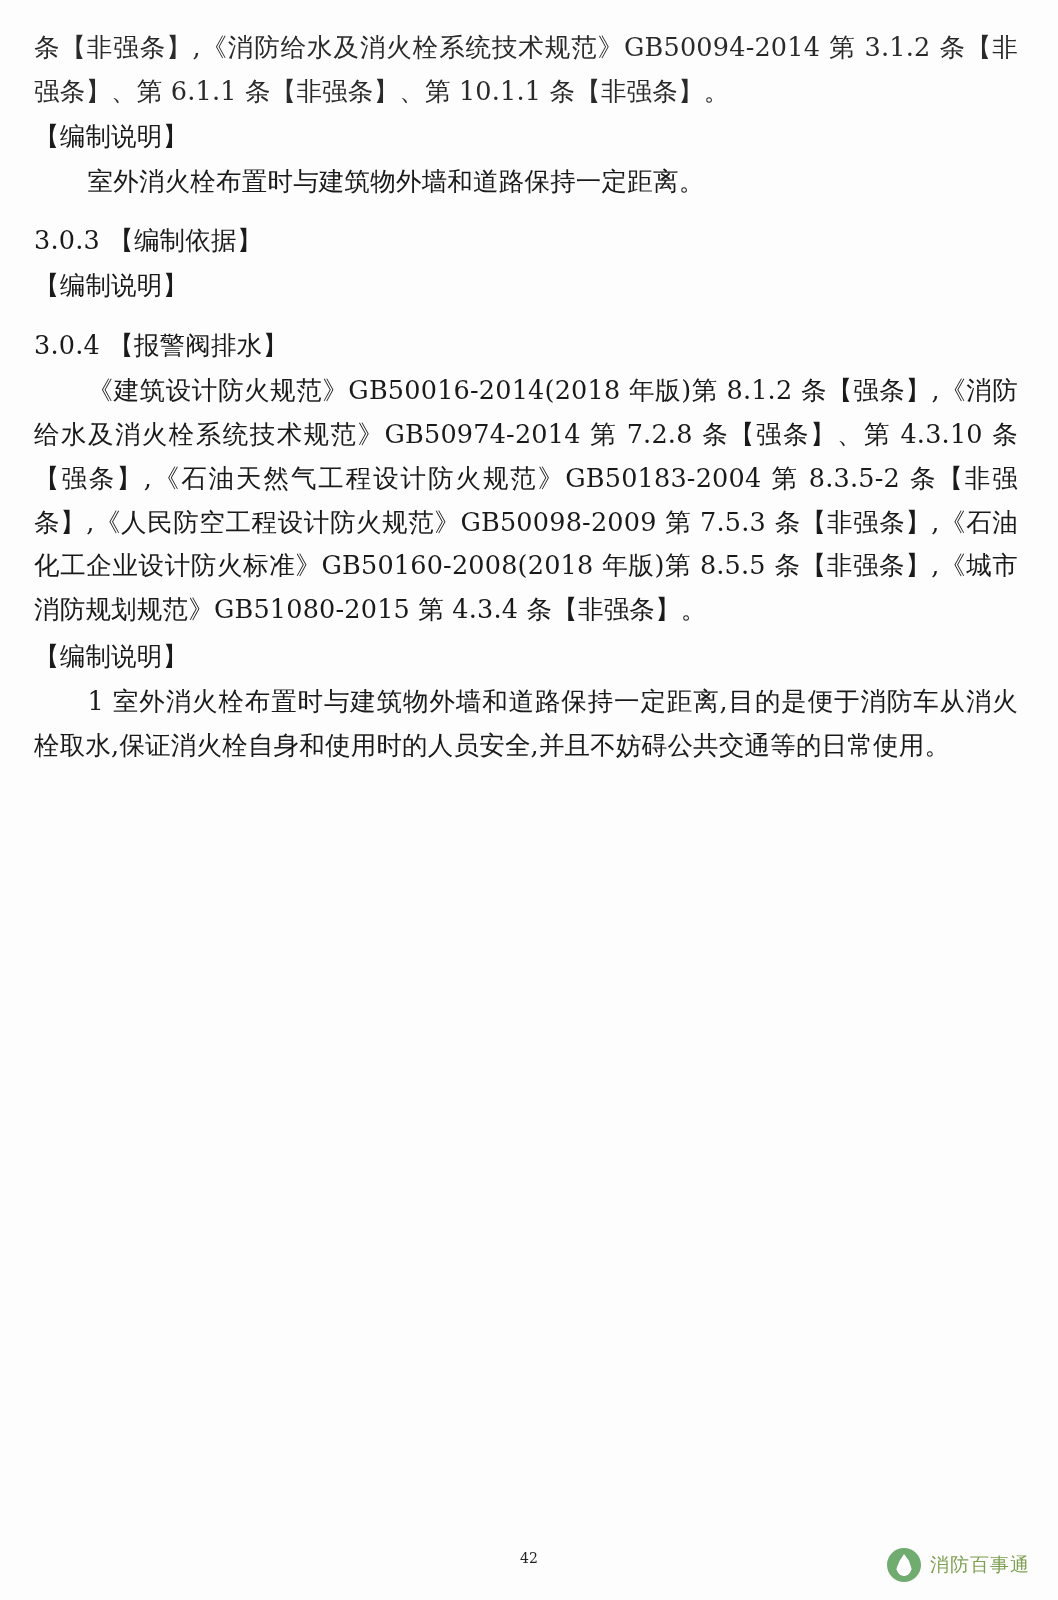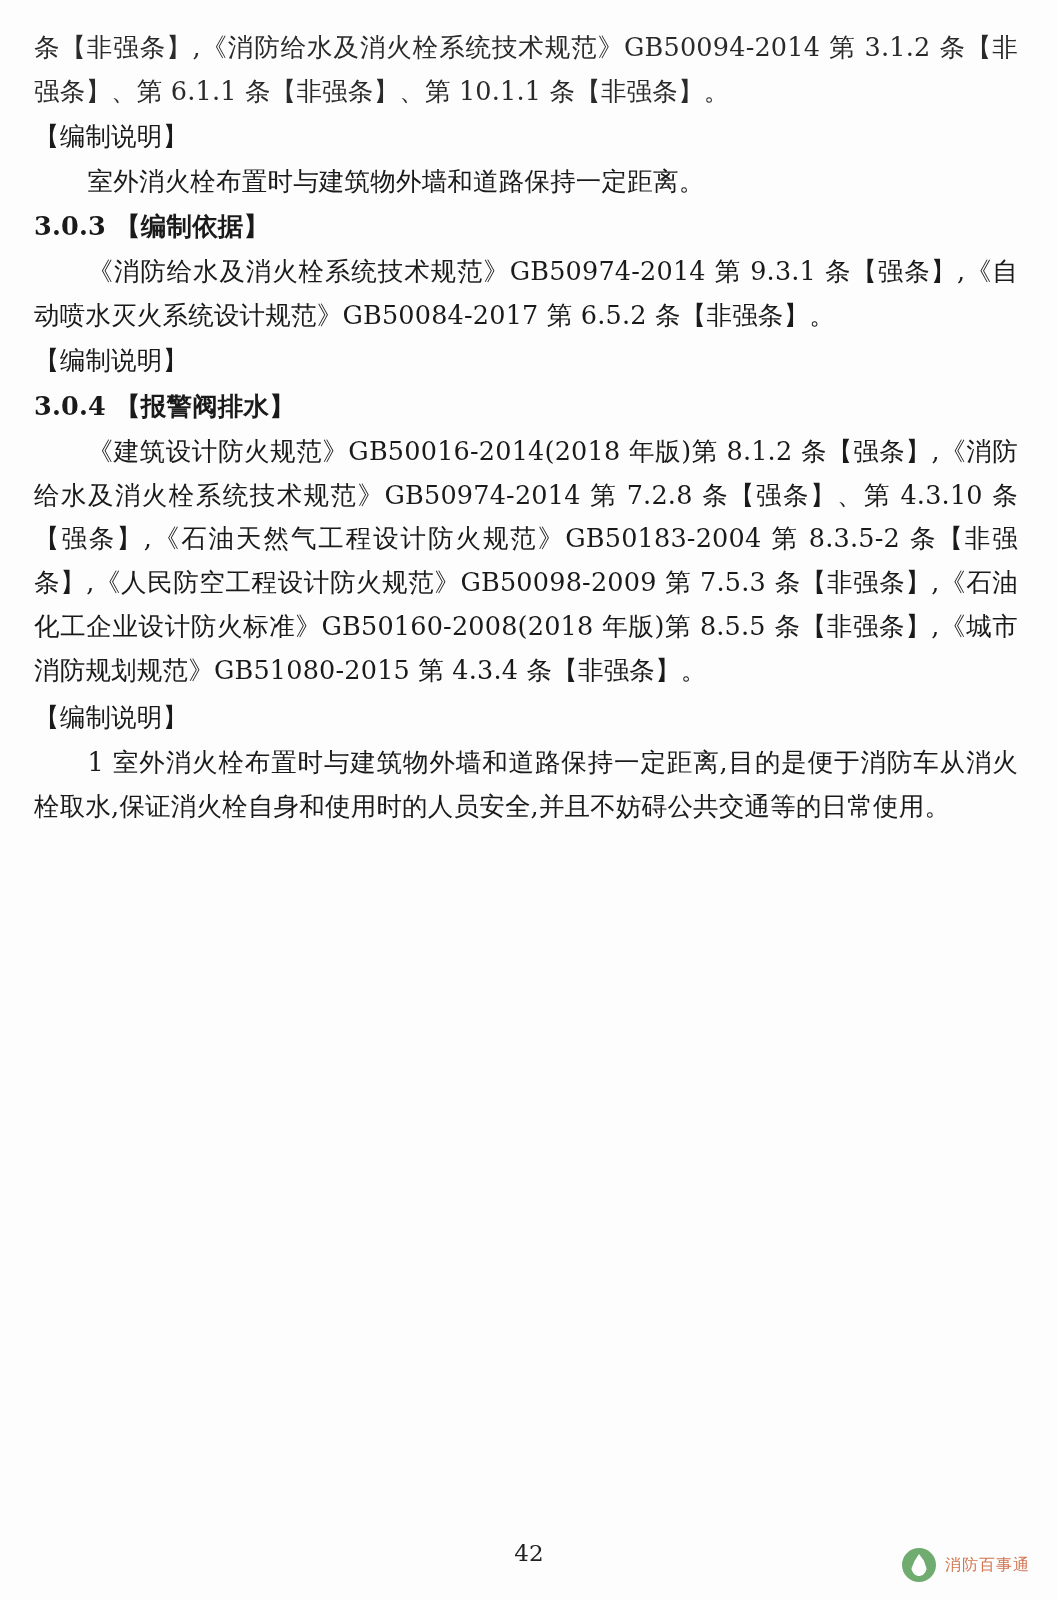--- a/index.html
+++ b/index.html
@@ -32,33 +32,32 @@
     margin: 0 0 1px 0;
   }
   .indent {
     text-indent: 2.1em;
   }
   .noindent {
     text-indent: 0;
   }
   .clause-head {
     text-indent: 0;
-    margin-top: 2px;
-    font-weight: bold;
+    margin-top: 16px;
   }
   .gap-before {
     margin-top: 3px;
   }
   .page-number {
     position: absolute;
     bottom: 34px;
     left: 0;
     width: 100%;
     text-align: center;
-    font-size: 23px;
+    font-size: 14px;
     color: #222;
     font-family: "DejaVu Serif", "Liberation Serif", serif;
   }
   .watermark {
     position: absolute;
     right: 28px;
     bottom: 18px;
     display: flex;
     align-items: center;
     gap: 9px;
@@ -77,40 +76,39 @@
     position: absolute;
     left: 9px;
     top: 6px;
     width: 16px;
     height: 22px;
     background: #ffffff;
     border-radius: 50% 50% 45% 45%;
     clip-path: polygon(50% 0%, 80% 30%, 100% 70%, 75% 100%, 25% 100%, 0% 70%, 22% 32%);
   }
   .wm-text {
-    font-size: 16px;
-    color: #c2410c;
+    font-size: 19px;
+    color: #4d7c0f;
     font-family: "DejaVu Sans", "Liberation Sans", sans-serif;
     letter-spacing: 1px;
   }
   .faint-line {
     color: #2a2a2a;
   }
 </style>
 </head>
 <body>
 
 <div class="page">
 
   <div class="doc-body">
     <p class="noindent faint-line">条【非强条】,《消防给水及消火栓系统技术规范》GB50094-2014 第 3.1.2 条【非强条】、第 6.1.1 条【非强条】、第 10.1.1 条【非强条】。</p>
     <p class="noindent">【编制说明】</p>
     <p class="indent">室外消火栓布置时与建筑物外墙和道路保持一定距离。</p>
     <p class="clause-head">3.0.3  【编制依据】</p>
-    <p class="indent">《消防给水及消火栓系统技术规范》GB50974-2014 第 9.3.1 条【强条】,《自动喷水灭火系统设计规范》GB50084-2017 第 6.5.2 条【非强条】。</p>
     <p class="noindent">【编制说明】</p>
     <p class="clause-head">3.0.4  【报警阀排水】</p>
     <p class="indent">《建筑设计防火规范》GB50016-2014(2018 年版)第 8.1.2 条【强条】,《消防给水及消火栓系统技术规范》GB50974-2014 第 7.2.8 条【强条】、第 4.3.10 条【强条】,《石油天然气工程设计防火规范》GB50183-2004 第 8.3.5-2 条【非强条】,《人民防空工程设计防火规范》GB50098-2009 第 7.5.3 条【非强条】,《石油化工企业设计防火标准》GB50160-2008(2018 年版)第 8.5.5 条【非强条】,《城市消防规划规范》GB51080-2015 第 4.3.4 条【非强条】。</p>
     <p class="noindent gap-before">【编制说明】</p>
     <p class="indent">1  室外消火栓布置时与建筑物外墙和道路保持一定距离,目的是便于消防车从消火栓取水,保证消火栓自身和使用时的人员安全,并且不妨碍公共交通等的日常使用。</p>
   </div>
 
   <div class="page-number">42</div>
 
   <div class="watermark">

